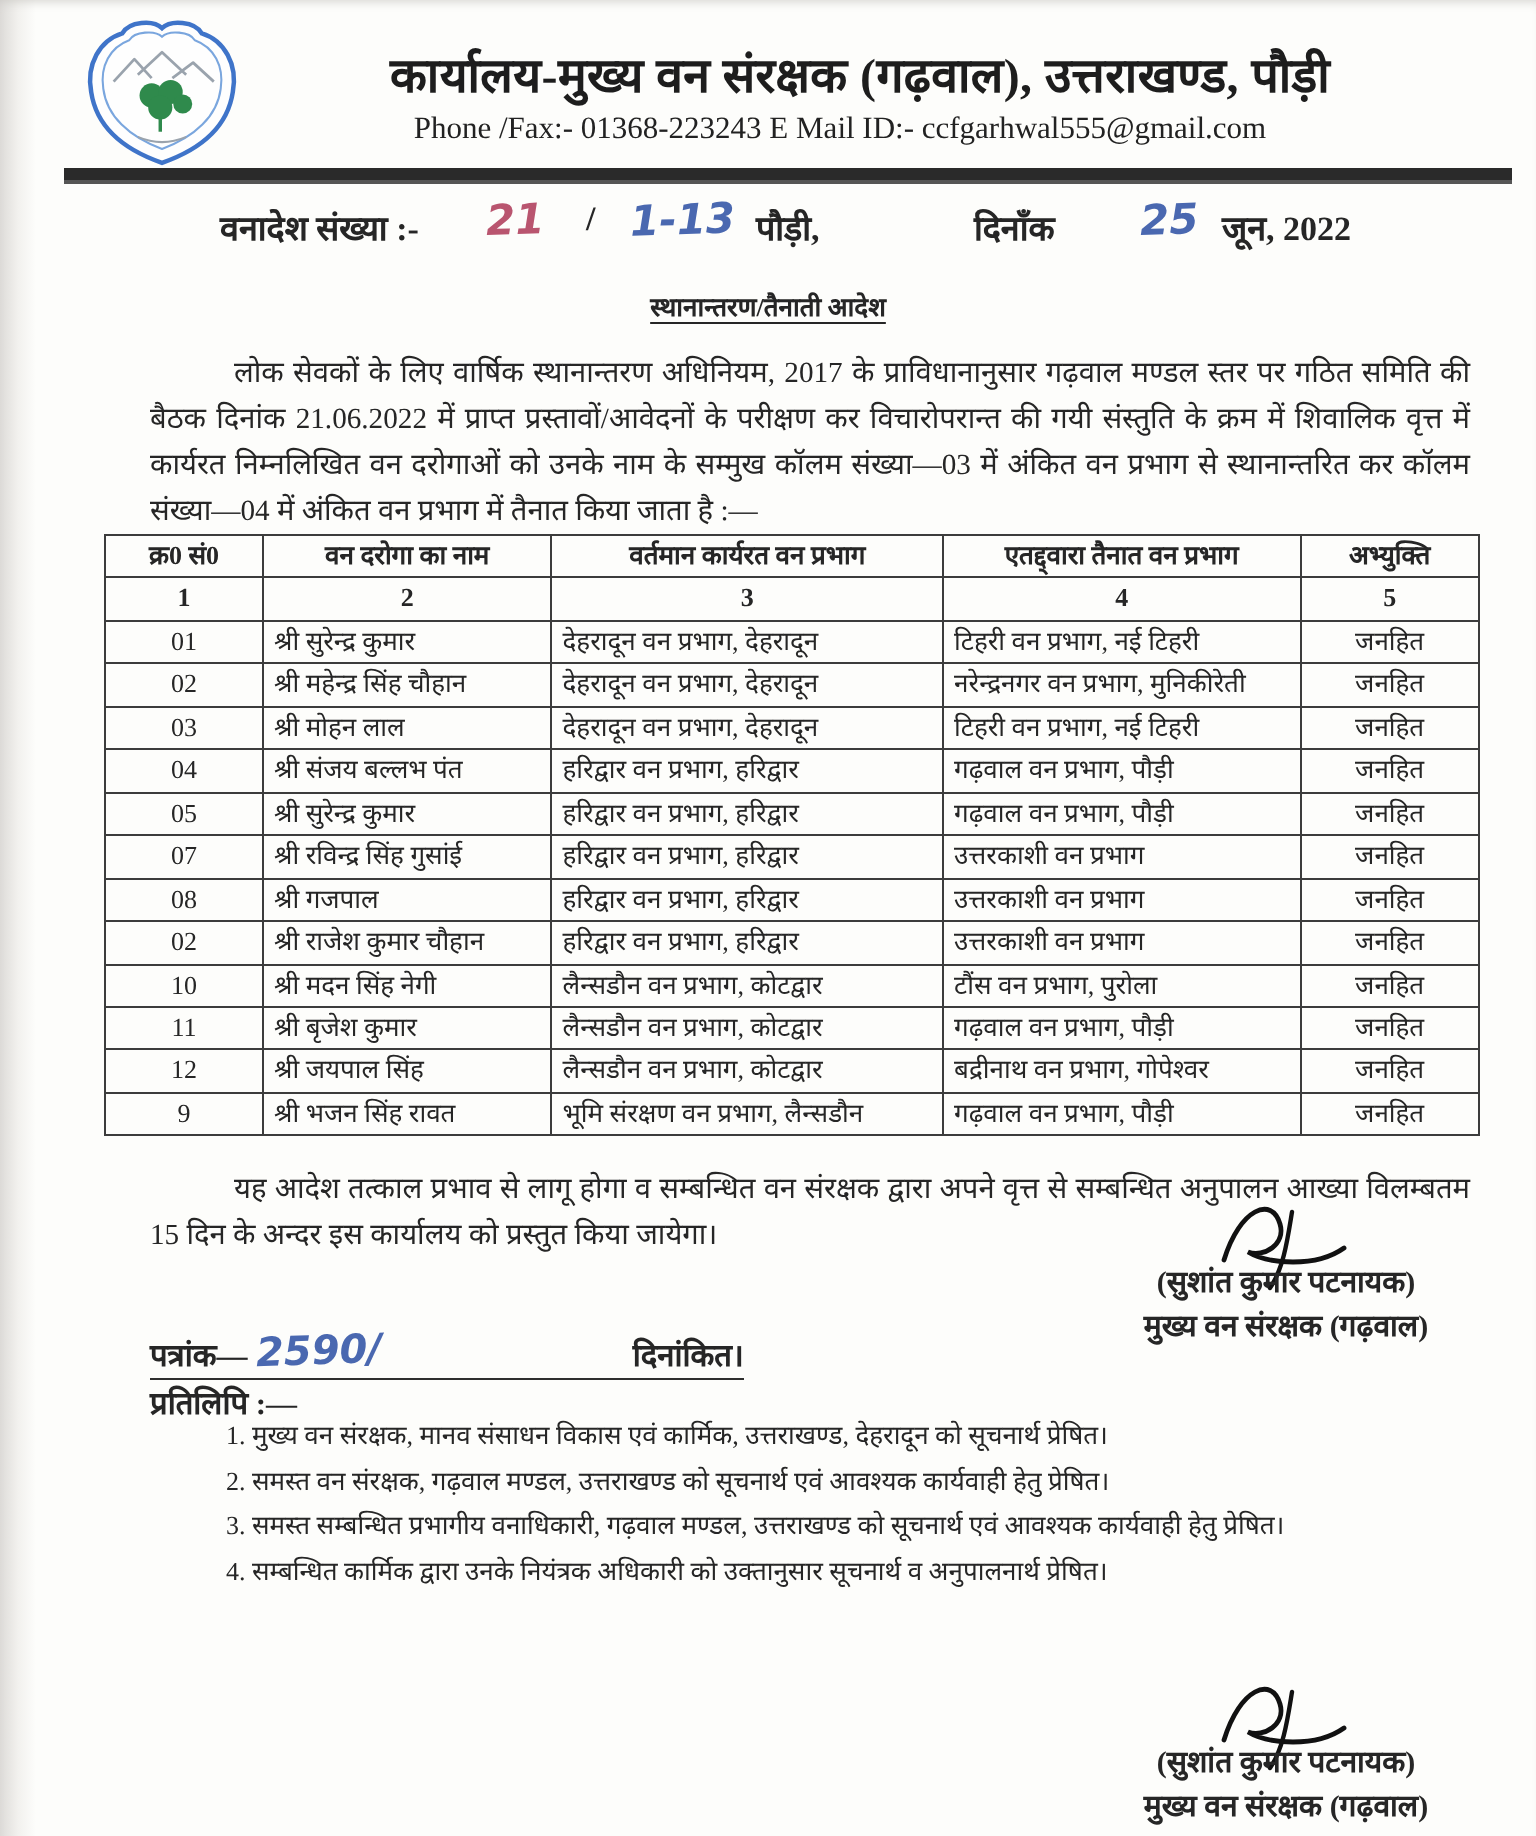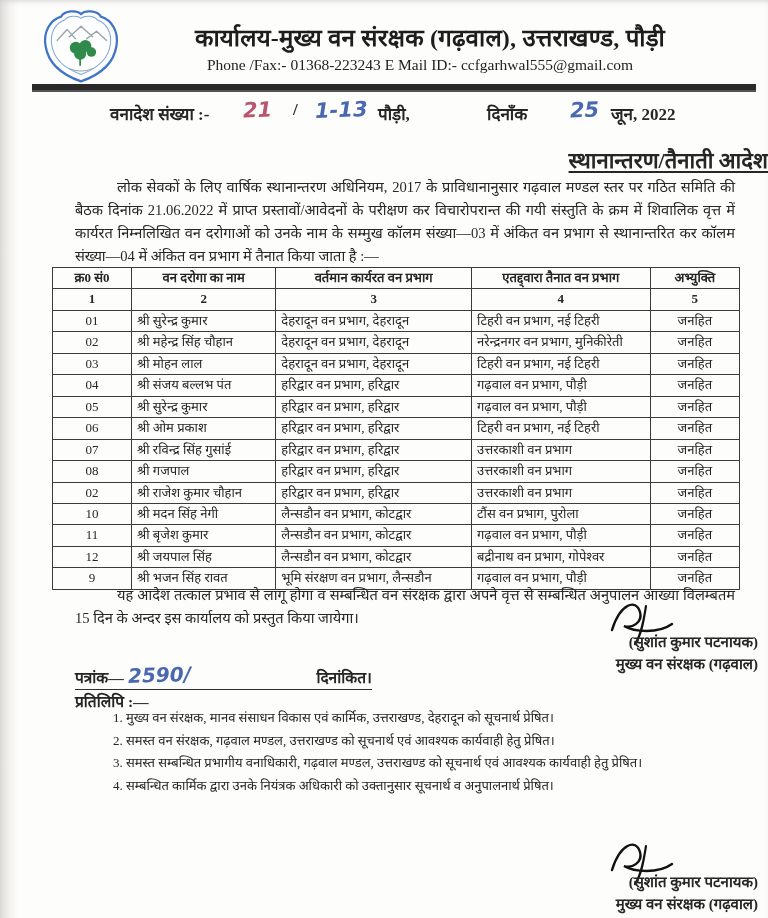--- a/index.html
+++ b/index.html
@@ -23,35 +23,35 @@
   .head-rule{left:32px;top:84px;width:724px;height:6px;background:#2a2a2a;border-bottom:2px solid #555;}
 
   
   .order-line{left:0;top:98px;width:768px;height:34px;font-size:17px;font-weight:bold;}
   .order-line span{position:absolute;white-space:nowrap;}
   .hw{font-family:"DejaVu Sans",sans-serif;font-style:italic;font-weight:bold;}
   .hw-red{color:#b9556f;}
   .hw-blue{color:#4a68b0;}
   .hw-lg{font-size:21px;transform:rotate(-2deg);display:inline-block;}
 
-  .doc-title{left:0;top:144px;width:768px;text-align:right;font-size:22px;font-weight:bold;text-decoration:underline;text-underline-offset:3px;}
+  .doc-title{left:0;top:144px;width:768px;text-align:center;font-size:13px;font-weight:bold;text-decoration:underline;text-underline-offset:3px;}
 
   .intro{left:75px;top:176px;width:660px;font-size:14.6px;line-height:1.58;text-align:justify;text-indent:42px;}
 
   
   .tbl-wrap{left:52px;top:267px;width:688px;}
   table{width:100%;border-collapse:collapse;font-size:13px;}
   th,td{border:1.6px solid #3c3c3c;padding:1px 5px;line-height:1.42;}
   th{font-weight:bold;text-align:center;}
   td.c0,td.c4{text-align:center;}
   td{font-weight:500;}
 
   .compliance{left:75px;top:584px;width:660px;font-size:14.6px;line-height:1.55;text-align:justify;text-indent:42px;}
 
-  .sig-block{width:230px;text-align:right;font-size:15px;font-weight:bold;line-height:1.45;}
+  .sig-block{width:230px;text-align:center;font-size:15px;font-weight:bold;line-height:1.45;}
   .sig1{left:528px;top:594px;}
   .sig2{left:528px;top:834px;}
   .sig-squiggle{display:block;margin:0 auto -14px auto;}
 
   .letter-line{left:75px;top:664px;font-size:15.5px;font-weight:bold;}
   .letter-underlined{display:inline-block;border-bottom:1.7px solid #2e2e2e;padding-bottom:1px;}
   .letter-gap{display:inline-block;width:118px;}
   .hw-no{font-size:20px;display:inline-block;transform:rotate(-2deg);position:relative;top:-1px;}
 
   .copy-label{left:75px;top:690px;font-size:15.5px;font-weight:bold;}
@@ -150,27 +150,20 @@
             <td class="c4">जनहित</td>
           </tr>
           <tr>
             <td class="c0">05</td>
             <td class="c1">श्री सुरेन्द्र कुमार</td>
             <td class="c2">हरिद्वार वन प्रभाग, हरिद्वार</td>
             <td class="c3">गढ़वाल वन प्रभाग, पौड़ी</td>
             <td class="c4">जनहित</td>
           </tr>
           <tr>
-            <td class="c0">06</td>
-            <td class="c1">श्री ओम प्रकाश</td>
-            <td class="c2">हरिद्वार वन प्रभाग, हरिद्वार</td>
-            <td class="c3">टिहरी वन प्रभाग, नई टिहरी</td>
-            <td class="c4">जनहित</td>
-          </tr>
-          <tr>
             <td class="c0">07</td>
             <td class="c1">श्री रविन्द्र सिंह गुसांई</td>
             <td class="c2">हरिद्वार वन प्रभाग, हरिद्वार</td>
             <td class="c3">उत्तरकाशी वन प्रभाग</td>
             <td class="c4">जनहित</td>
           </tr>
           <tr>
             <td class="c0">08</td>
             <td class="c1">श्री गजपाल</td>
             <td class="c2">हरिद्वार वन प्रभाग, हरिद्वार</td>

